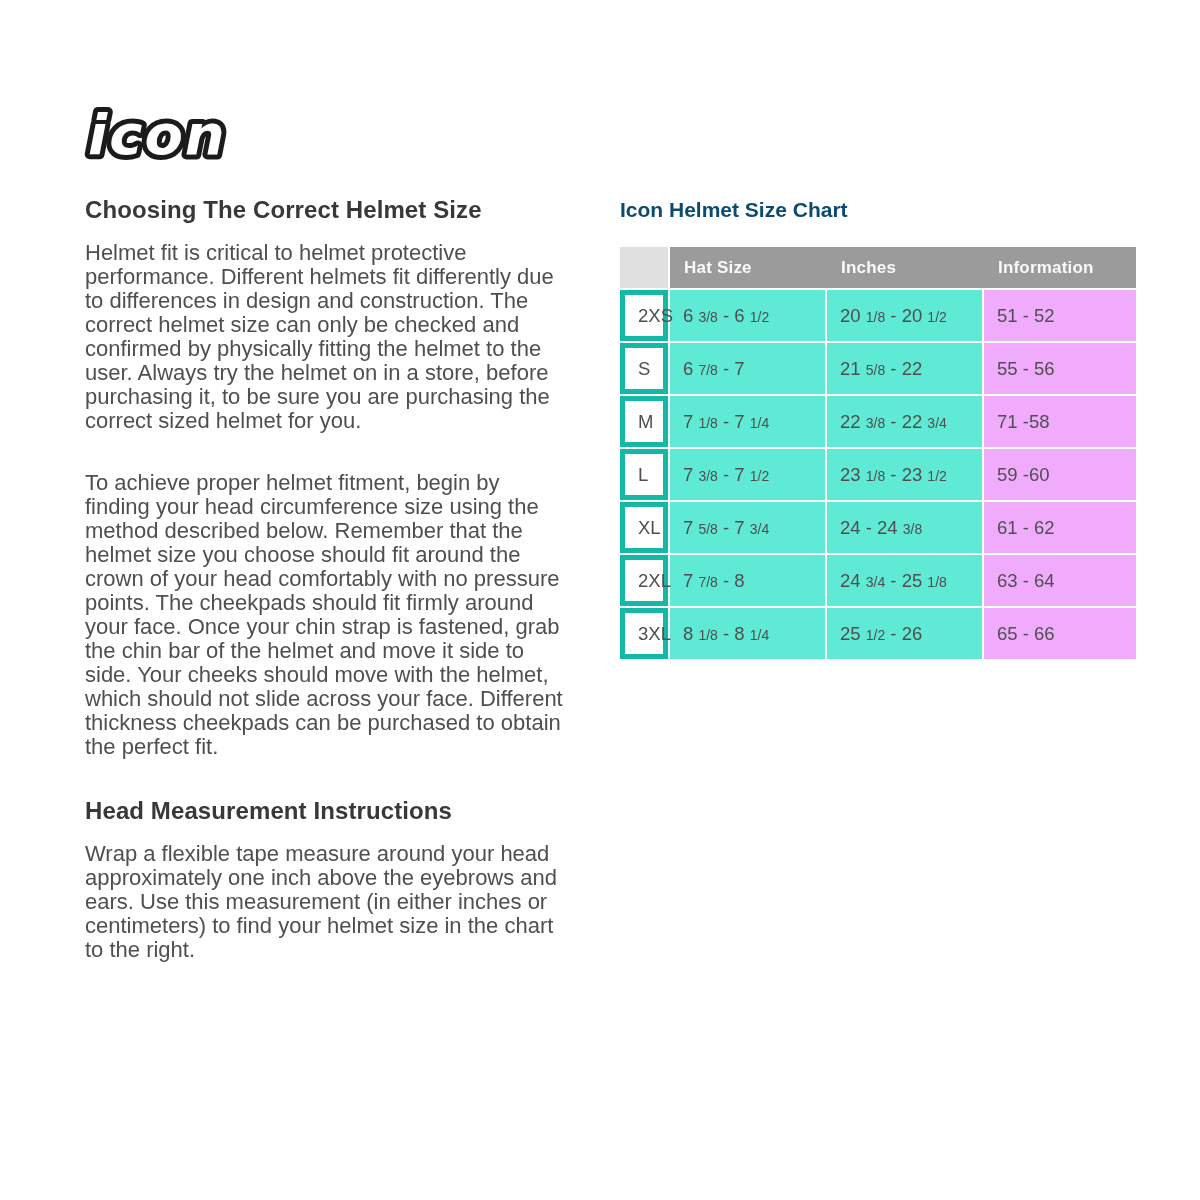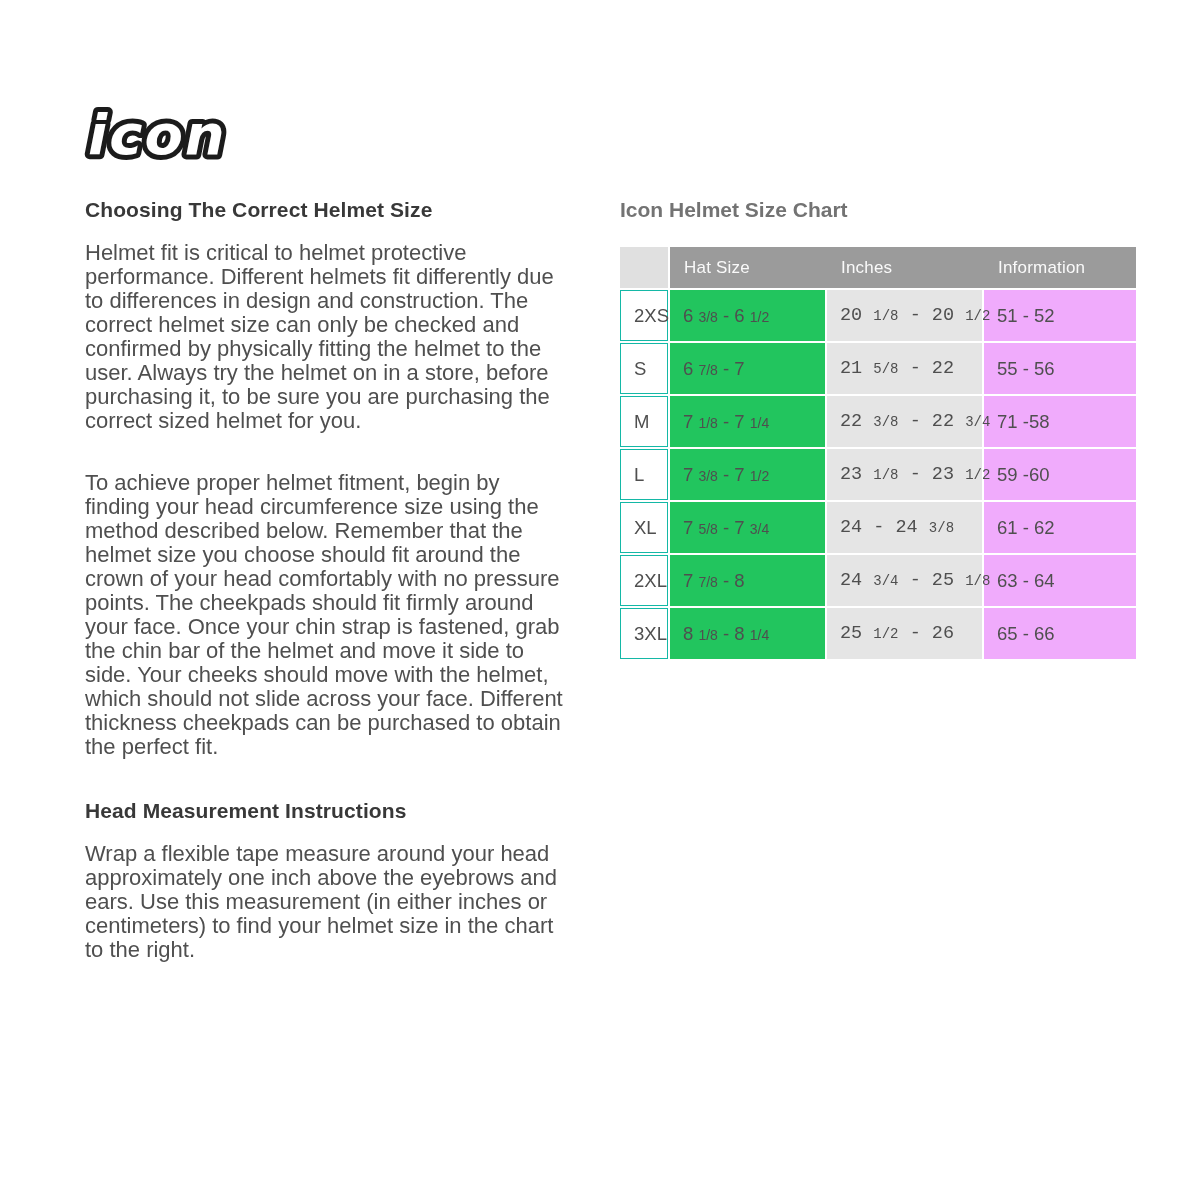--- a/index.html
+++ b/index.html
@@ -21,82 +21,82 @@
     position: absolute;
     left: 85px; top: 196px;
     width: 484px;
   }
   .right-col {
     position: absolute;
     left: 620px; top: 196px;
     width: 510px;
   }
   h2.section-heading {
-    font-size: 21px;
+    font-size: 24px;
     line-height: 28px;
     font-weight: bold;
     color: #383838;
     margin: 0 0 17px 0;
     letter-spacing: 0.1px;
   }
   .section { margin-bottom: 38px; }
   .section:last-child { margin-bottom: 0; }
   p.section-body {
     font-size: 22px;
     line-height: 24px;
     color: #4f4f4f;
     margin: 0;
   }
   .chart-title {
     font-size: 21px;
     line-height: 28px;
     font-weight: bold;
-    color: #737373;
+    color: #0c4a6e;
     margin: 0 0 21px 0;
   }
   table.size-chart {
     border-collapse: separate;
     border-spacing: 2px;
     table-layout: fixed;
     width: 510px;
     margin-left: -2px;
   }
   table.size-chart th {
     height: 41px;
     background: #9b9b9b;
     color: #fafafa;
     font-size: 17px;
-    font-weight: normal;
+    font-weight: bold;
     text-align: left;
     padding: 0 0 0 14px;
     letter-spacing: 0.2px;
   }
   table.size-chart th.th-blank {
     background: #e0e0e0;
   }
   table.size-chart th.th-joined {
     box-shadow: -2px 0 0 0 #9b9b9b; 
   }
   table.size-chart td {
     height: 51px;
     padding: 0 0 0 13px;
     font-size: 18.5px;
     color: #4f4f4f;
     vertical-align: middle;
     white-space: nowrap;
   }
   td.cell-size {
     background: #ffffff;
-    border: 1px solid #14b8a6;
+    border: 5px solid #14b8a6;
     padding-left: 7px;
     font-size: 17px;
     color: #474747;
   }
-  td.cell-hat    { background: #22c55e; }
-  td.cell-inches { background: #e5e5e5; font-family: Liberation Mono, monospace; }
+  td.cell-hat    { background: #5eead4; }
+  td.cell-inches { background: #5eead4; }
   td.cell-cm     { background: #f0abfc; font-size: 18px; }
   .frac { font-size: 14px; }
 </style>
 </head>
 <body>
 
 <div class="logo-wrap">
   <svg width="240" height="70" viewBox="0 0 240 70" aria-hidden="true">
     <text x="6" y="54" font-size="56" font-weight="bold" font-style="italic" style="font-family:'DejaVu Sans', sans-serif;" fill="#ffffff" stroke="#1b1b1b" stroke-width="10" paint-order="stroke" stroke-linejoin="round" letter-spacing="2">icon</text>
   </svg>

